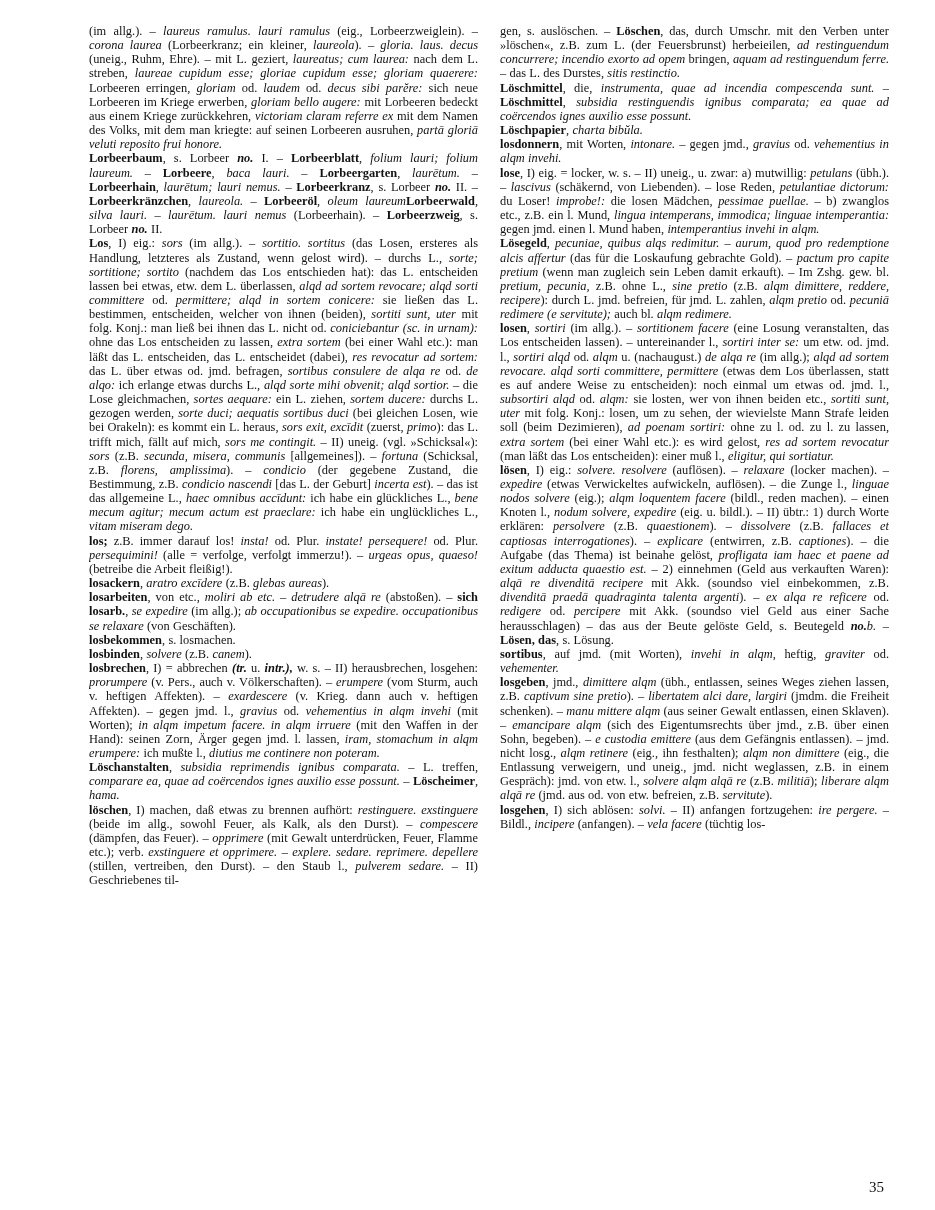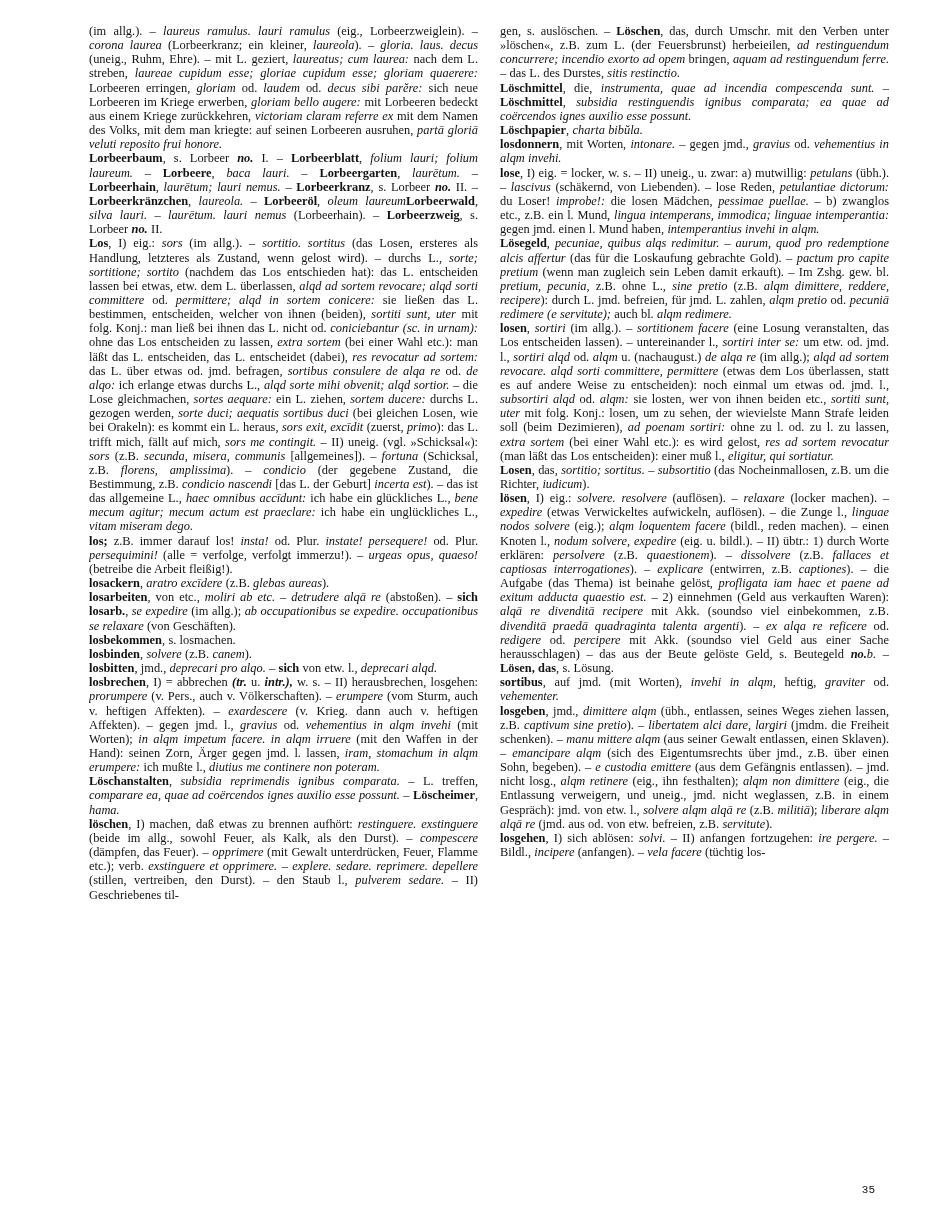--- a/index.html
+++ b/index.html
@@ -31,55 +31,52 @@
     font-size: 12.4px;
     line-height: 14.15px;
     word-spacing: 0.2px;
   }
   .r-n { font-style: normal; font-weight: normal; }
   .r-i { font-style: italic; }
   .r-b { font-weight: bold; }
   .r-bi { font-weight: bold; font-style: italic; }
   .page-number {
     position: absolute;
-    right: 60px;
+    right: 51px;
     bottom: 14px;
-    font-size: 11px;
+    font-size: 15px;
     color: #121212;
-    font-family: Liberation Mono, monospace;
   }
 </style>
 </head>
 <body>
 
 <div class="page">
   <div class="text-columns">
     <div class="col">
         <p class="entry"><span class="r-n">(im allg.). – </span><span class="r-i">laureus ramulus. lauri ramulus</span><span class="r-n"> (eig., Lorbeerzweiglein). – </span><span class="r-i">corona laurea</span><span class="r-n"> (Lorbeerkranz; ein kleiner, </span><span class="r-i">laureola</span><span class="r-n">). – </span><span class="r-i">gloria. laus. decus</span><span class="r-n"> (uneig., Ruhm, Ehre). – mit L. geziert, </span><span class="r-i">laureatus; cum laurea:</span><span class="r-n"> nach dem L. streben, </span><span class="r-i">laureae cupidum esse; gloriae cupidum esse; gloriam quaerere:</span><span class="r-n"> Lorbeeren erringen, </span><span class="r-i">gloriam</span><span class="r-n"> od. </span><span class="r-i">laudem</span><span class="r-n"> od. </span><span class="r-i">decus sibi parĕre:</span><span class="r-n"> sich neue Lorbeeren im Kriege erwerben, </span><span class="r-i">gloriam bello augere:</span><span class="r-n"> mit Lorbeeren bedeckt aus einem Kriege zurückkehren, </span><span class="r-i">victoriam claram referre ex</span><span class="r-n"> mit dem Namen des Volks, mit dem man kriegte: auf seinen Lorbeeren ausruhen, </span><span class="r-i">partā gloriā veluti reposito frui honore.</span></p>
         <p class="entry"><span class="r-b">Lorbeerbaum</span><span class="r-n">, s. Lorbeer </span><span class="r-bi">no.</span><span class="r-n"> I. – </span><span class="r-b">Lorbeerblatt</span><span class="r-n">, </span><span class="r-i">folium lauri; folium laureum.</span><span class="r-n"> – </span><span class="r-b">Lorbeere</span><span class="r-n">, </span><span class="r-i">baca lauri.</span><span class="r-n"> – </span><span class="r-b">Lorbeergarten</span><span class="r-n">, </span><span class="r-i">laurētum.</span><span class="r-n"> – </span><span class="r-b">Lorbeerhain</span><span class="r-n">, </span><span class="r-i">laurētum; lauri nemus.</span><span class="r-n"> – </span><span class="r-b">Lorbeerkranz</span><span class="r-n">, s. Lorbeer </span><span class="r-bi">no.</span><span class="r-n"> II. – </span><span class="r-b">Lorbeerkränzchen</span><span class="r-n">, </span><span class="r-i">laureola.</span><span class="r-n"> – </span><span class="r-b">Lorbeeröl</span><span class="r-n">, </span><span class="r-i">oleum laureum</span><span class="r-b">Lorbeerwald</span><span class="r-n">, </span><span class="r-i">silva lauri.</span><span class="r-n"> – </span><span class="r-i">laurētum. lauri nemus</span><span class="r-n"> (Lorbeerhain). – </span><span class="r-b">Lorbeerzweig</span><span class="r-n">, s. Lorbeer </span><span class="r-bi">no.</span><span class="r-n"> II.</span></p>
         <p class="entry"><span class="r-b">Los</span><span class="r-n">, I) eig.: </span><span class="r-i">sors</span><span class="r-n"> (im allg.). – </span><span class="r-i">sortitio. sortitus</span><span class="r-n"> (das Losen, ersteres als Handlung, letzteres als Zustand, wenn gelost wird). – durchs L., </span><span class="r-i">sorte; sortitione; sortito</span><span class="r-n"> (nachdem das Los entschieden hat): das L. entscheiden lassen bei etwas, etw. dem L. überlassen, </span><span class="r-i">alqd ad sortem revocare; alqd sorti committere</span><span class="r-n"> od. </span><span class="r-i">permittere; alqd in sortem conicere:</span><span class="r-n"> sie ließen das L. bestimmen, entscheiden, welcher von ihnen (beiden), </span><span class="r-i">sortiti sunt, uter</span><span class="r-n"> mit folg. Konj.: man ließ bei ihnen das L. nicht od. </span><span class="r-i">coniciebantur (sc. in urnam):</span><span class="r-n"> ohne das Los entscheiden zu lassen, </span><span class="r-i">extra sortem</span><span class="r-n"> (bei einer Wahl etc.): man läßt das L. entscheiden, das L. entscheidet (dabei), </span><span class="r-i">res revocatur ad sortem:</span><span class="r-n"> das L. über etwas od. jmd. befragen, </span><span class="r-i">sortibus consulere de alqa re</span><span class="r-n"> od. </span><span class="r-i">de alqo:</span><span class="r-n"> ich erlange etwas durchs L., </span><span class="r-i">alqd sorte mihi obvenit; alqd sortior.</span><span class="r-n"> – die Lose gleichmachen, </span><span class="r-i">sortes aequare:</span><span class="r-n"> ein L. ziehen, </span><span class="r-i">sortem ducere:</span><span class="r-n"> durchs L. gezogen werden, </span><span class="r-i">sorte duci; aequatis sortibus duci</span><span class="r-n"> (bei gleichen Losen, wie bei Orakeln): es kommt ein L. heraus, </span><span class="r-i">sors exit, excīdit</span><span class="r-n"> (zuerst, </span><span class="r-i">primo</span><span class="r-n">): das L. trifft mich, fällt auf mich, </span><span class="r-i">sors me contingit.</span><span class="r-n"> – II) uneig. (vgl. »Schicksal«): </span><span class="r-i">sors</span><span class="r-n"> (z.B. </span><span class="r-i">secunda, misera, communis</span><span class="r-n"> [allgemeines]). – </span><span class="r-i">fortuna</span><span class="r-n"> (Schicksal, z.B. </span><span class="r-i">florens, amplissima</span><span class="r-n">). – </span><span class="r-i">condicio</span><span class="r-n"> (der gegebene Zustand, die Bestimmung, z.B. </span><span class="r-i">condicio nascendi</span><span class="r-n"> [das L. der Geburt] </span><span class="r-i">incerta est</span><span class="r-n">). – das ist das allgemeine L., </span><span class="r-i">haec omnibus accīdunt:</span><span class="r-n"> ich habe ein glückliches L., </span><span class="r-i">bene mecum agitur; mecum actum est praeclare:</span><span class="r-n"> ich habe ein unglückliches L., </span><span class="r-i">vitam miseram dego.</span></p>
         <p class="entry"><span class="r-b">los;</span><span class="r-n"> z.B. immer darauf los! </span><span class="r-i">insta!</span><span class="r-n"> od. Plur. </span><span class="r-i">instate! persequere!</span><span class="r-n"> od. Plur. </span><span class="r-i">persequimini!</span><span class="r-n"> (alle = verfolge, verfolgt immerzu!). – </span><span class="r-i">urgeas opus, quaeso!</span><span class="r-n"> (betreibe die Arbeit fleißig!).</span></p>
         <p class="entry"><span class="r-b">losackern</span><span class="r-n">, </span><span class="r-i">aratro excīdere</span><span class="r-n"> (z.B. </span><span class="r-i">glebas aureas</span><span class="r-n">).</span></p>
         <p class="entry"><span class="r-b">losarbeiten</span><span class="r-n">, von etc., </span><span class="r-i">moliri ab etc.</span><span class="r-n"> – </span><span class="r-i">detrudere alqā re</span><span class="r-n"> (abstoßen). – </span><span class="r-b">sich losarb.</span><span class="r-n">, </span><span class="r-i">se expedire</span><span class="r-n"> (im allg.); </span><span class="r-i">ab occupationibus se expedire. occupationibus se relaxare</span><span class="r-n"> (von Geschäften).</span></p>
         <p class="entry"><span class="r-b">losbekommen</span><span class="r-n">, s. losmachen.</span></p>
         <p class="entry"><span class="r-b">losbinden</span><span class="r-n">, </span><span class="r-i">solvere</span><span class="r-n"> (z.B. </span><span class="r-i">canem</span><span class="r-n">).</span></p>
-        <p class="entry"><span class="r-b">losbitten</span><span class="r-n">, jmd., </span><span class="r-i">deprecari pro alqo.</span><span class="r-n"> – </span><span class="r-b">sich</span><span class="r-n"> von etw. l., </span><span class="r-i">deprecari alqd.</span></p>
         <p class="entry"><span class="r-b">losbrechen</span><span class="r-n">, I) = abbrechen </span><span class="r-bi">(tr.</span><span class="r-n"> u. </span><span class="r-bi">intr.),</span><span class="r-n"> w. s. – II) herausbrechen, losgehen: </span><span class="r-i">prorumpere</span><span class="r-n"> (v. Pers., auch v. Völkerschaften). – </span><span class="r-i">erumpere</span><span class="r-n"> (vom Sturm, auch v. heftigen Affekten). – </span><span class="r-i">exardescere</span><span class="r-n"> (v. Krieg. dann auch v. heftigen Affekten). – gegen jmd. l., </span><span class="r-i">gravius</span><span class="r-n"> od. </span><span class="r-i">vehementius in alqm invehi</span><span class="r-n"> (mit Worten); </span><span class="r-i">in alqm impetum facere. in alqm irruere</span><span class="r-n"> (mit den Waffen in der Hand): seinen Zorn, Ärger gegen jmd. l. lassen, </span><span class="r-i">iram, stomachum in alqm erumpere:</span><span class="r-n"> ich mußte l., </span><span class="r-i">diutius me continere non poteram.</span></p>
         <p class="entry"><span class="r-b">Löschanstalten</span><span class="r-n">, </span><span class="r-i">subsidia reprimendis ignibus comparata.</span><span class="r-n"> – L. treffen, </span><span class="r-i">comparare ea, quae ad coërcendos ignes auxilio esse possunt.</span><span class="r-n"> – </span><span class="r-b">Löscheimer</span><span class="r-n">, </span><span class="r-i">hama.</span></p>
         <p class="entry"><span class="r-b">löschen</span><span class="r-n">, I) machen, daß etwas zu brennen aufhört: </span><span class="r-i">restinguere. exstinguere</span><span class="r-n"> (beide im allg., sowohl Feuer, als Kalk, als den Durst). – </span><span class="r-i">compescere</span><span class="r-n"> (dämpfen, das Feuer). – </span><span class="r-i">opprimere</span><span class="r-n"> (mit Gewalt unterdrücken, Feuer, Flamme etc.); verb. </span><span class="r-i">exstinguere et opprimere.</span><span class="r-n"> – </span><span class="r-i">explere. sedare. reprimere. depellere</span><span class="r-n"> (stillen, vertreiben, den Durst). – den Staub l., </span><span class="r-i">pulverem sedare.</span><span class="r-n"> – II) Geschriebenes til-</span></p>
       </div>
     <div class="col">
         <p class="entry"><span class="r-n">gen, s. auslöschen. – </span><span class="r-b">Löschen</span><span class="r-n">, das, durch Umschr. mit den Verben unter »löschen«, z.B. zum L. (der Feuersbrunst) herbeieilen, </span><span class="r-i">ad restinguendum concurrere; incendio exorto ad opem</span><span class="r-n"> bringen, </span><span class="r-i">aquam ad restinguendum ferre.</span><span class="r-n"> – das L. des Durstes, </span><span class="r-i">sitis restinctio.</span></p>
         <p class="entry"><span class="r-b">Löschmittel</span><span class="r-n">, die, </span><span class="r-i">instrumenta, quae ad incendia compescenda sunt.</span><span class="r-n"> – </span><span class="r-b">Löschmittel</span><span class="r-n">, </span><span class="r-i">subsidia restinguendis ignibus comparata; ea quae ad coërcendos ignes auxilio esse possunt.</span></p>
         <p class="entry"><span class="r-b">Löschpapier</span><span class="r-n">, </span><span class="r-i">charta bibŭla.</span></p>
         <p class="entry"><span class="r-b">losdonnern</span><span class="r-n">, mit Worten, </span><span class="r-i">intonare.</span><span class="r-n"> – gegen jmd., </span><span class="r-i">gravius</span><span class="r-n"> od. </span><span class="r-i">vehementius in alqm invehi.</span></p>
         <p class="entry"><span class="r-b">lose</span><span class="r-n">, I) eig. = locker, w. s. – II) uneig., u. zwar: a) mutwillig: </span><span class="r-i">petulans</span><span class="r-n"> (übh.). – </span><span class="r-i">lascivus</span><span class="r-n"> (schäkernd, von Liebenden). – lose Reden, </span><span class="r-i">petulantiae dictorum:</span><span class="r-n"> du Loser! </span><span class="r-i">improbe!:</span><span class="r-n"> die losen Mädchen, </span><span class="r-i">pessimae puellae.</span><span class="r-n"> – b) zwanglos etc., z.B. ein l. Mund, </span><span class="r-i">lingua intemperans, immodica; linguae intemperantia:</span><span class="r-n"> gegen jmd. einen l. Mund haben, </span><span class="r-i">intemperantius invehi in alqm.</span></p>
         <p class="entry"><span class="r-b">Lösegeld</span><span class="r-n">, </span><span class="r-i">pecuniae, quibus alqs redimitur.</span><span class="r-n"> – </span><span class="r-i">aurum, quod pro redemptione alcis affertur</span><span class="r-n"> (das für die Loskaufung gebrachte Gold). – </span><span class="r-i">pactum pro capite pretium</span><span class="r-n"> (wenn man zugleich sein Leben damit erkauft). – Im Zshg. gew. bl. </span><span class="r-i">pretium, pecunia,</span><span class="r-n"> z.B. ohne L., </span><span class="r-i">sine pretio</span><span class="r-n"> (z.B. </span><span class="r-i">alqm dimittere, reddere, recipere</span><span class="r-n">): durch L. jmd. befreien, für jmd. L. zahlen, </span><span class="r-i">alqm pretio</span><span class="r-n"> od. </span><span class="r-i">pecuniā redimere (e servitute);</span><span class="r-n"> auch bl. </span><span class="r-i">alqm redimere.</span></p>
         <p class="entry"><span class="r-b">losen</span><span class="r-n">, </span><span class="r-i">sortiri</span><span class="r-n"> (im allg.). – </span><span class="r-i">sortitionem facere</span><span class="r-n"> (eine Losung veranstalten, das Los entscheiden lassen). – untereinander l., </span><span class="r-i">sortiri inter se:</span><span class="r-n"> um etw. od. jmd. l., </span><span class="r-i">sortiri alqd</span><span class="r-n"> od. </span><span class="r-i">alqm</span><span class="r-n"> u. (nachaugust.) </span><span class="r-i">de alqa re</span><span class="r-n"> (im allg.); </span><span class="r-i">alqd ad sortem revocare. alqd sorti committere, permittere</span><span class="r-n"> (etwas dem Los überlassen, statt es auf andere Weise zu entscheiden): noch einmal um etwas od. jmd. l., </span><span class="r-i">subsortiri alqd</span><span class="r-n"> od. </span><span class="r-i">alqm:</span><span class="r-n"> sie losten, wer von ihnen beiden etc., </span><span class="r-i">sortiti sunt, uter</span><span class="r-n"> mit folg. Konj.: losen, um zu sehen, der wievielste Mann Strafe leiden soll (beim Dezimieren), </span><span class="r-i">ad poenam sortiri:</span><span class="r-n"> ohne zu l. od. zu l. zu lassen, </span><span class="r-i">extra sortem</span><span class="r-n"> (bei einer Wahl etc.): es wird gelost, </span><span class="r-i">res ad sortem revocatur</span><span class="r-n"> (man läßt das Los entscheiden): einer muß l., </span><span class="r-i">eligitur, qui sortiatur.</span></p>
-        <p class="entry"><span class="r-b">Losen</span><span class="r-n">, das, </span><span class="r-i">sortitio; sortitus.</span><span class="r-n"> – </span><span class="r-i">subsortitio</span><span class="r-n"> (das Nocheinmallosen, z.B. um die Richter, </span><span class="r-i">iudicum</span><span class="r-n">).</span></p>
         <p class="entry"><span class="r-b">lösen</span><span class="r-n">, I) eig.: </span><span class="r-i">solvere. resolvere</span><span class="r-n"> (auflösen). – </span><span class="r-i">relaxare</span><span class="r-n"> (locker machen). – </span><span class="r-i">expedire</span><span class="r-n"> (etwas Verwickeltes aufwickeln, auflösen). – die Zunge l., </span><span class="r-i">linguae nodos solvere</span><span class="r-n"> (eig.); </span><span class="r-i">alqm loquentem facere</span><span class="r-n"> (bildl., reden machen). – einen Knoten l., </span><span class="r-i">nodum solvere, expedire</span><span class="r-n"> (eig. u. bildl.). – II) übtr.: 1) durch Worte erklären: </span><span class="r-i">persolvere</span><span class="r-n"> (z.B. </span><span class="r-i">quaestionem</span><span class="r-n">). – </span><span class="r-i">dissolvere</span><span class="r-n"> (z.B. </span><span class="r-i">fallaces et captiosas interrogationes</span><span class="r-n">). – </span><span class="r-i">explicare</span><span class="r-n"> (entwirren, z.B. </span><span class="r-i">captiones</span><span class="r-n">). – die Aufgabe (das Thema) ist beinahe gelöst, </span><span class="r-i">profligata iam haec et paene ad exitum adducta quaestio est.</span><span class="r-n"> – 2) einnehmen (Geld aus verkauften Waren): </span><span class="r-i">alqā re divenditā recipere</span><span class="r-n"> mit Akk. (soundso viel einbekommen, z.B. </span><span class="r-i">divenditā praedā quadraginta talenta argenti</span><span class="r-n">). – </span><span class="r-i">ex alqa re reficere</span><span class="r-n"> od. </span><span class="r-i">redigere</span><span class="r-n"> od. </span><span class="r-i">percipere</span><span class="r-n"> mit Akk. (soundso viel Geld aus einer Sache herausschlagen) – das aus der Beute gelöste Geld, s. Beutegeld </span><span class="r-bi">no.</span><span class="r-i">b.</span><span class="r-n"> – </span><span class="r-b">Lösen, das</span><span class="r-n">, s. Lösung.</span></p>
         <p class="entry"><span class="r-b">sortibus</span><span class="r-n">, auf jmd. (mit Worten), </span><span class="r-i">invehi in alqm,</span><span class="r-n"> heftig, </span><span class="r-i">graviter</span><span class="r-n"> od. </span><span class="r-i">vehementer.</span></p>
         <p class="entry"><span class="r-b">losgeben</span><span class="r-n">, jmd., </span><span class="r-i">dimittere alqm</span><span class="r-n"> (übh., entlassen, seines Weges ziehen lassen, z.B. </span><span class="r-i">captivum sine pretio</span><span class="r-n">). – </span><span class="r-i">libertatem alci dare, largiri</span><span class="r-n"> (jmdm. die Freiheit schenken). – </span><span class="r-i">manu mittere alqm</span><span class="r-n"> (aus seiner Gewalt entlassen, einen Sklaven). – </span><span class="r-i">emancipare alqm</span><span class="r-n"> (sich des Eigentumsrechts über jmd., z.B. über einen Sohn, begeben). – </span><span class="r-i">e custodia emittere</span><span class="r-n"> (aus dem Gefängnis entlassen). – jmd. nicht losg., </span><span class="r-i">alqm retinere</span><span class="r-n"> (eig., ihn festhalten); </span><span class="r-i">alqm non dimittere</span><span class="r-n"> (eig., die Entlassung verweigern, und uneig., jmd. nicht weglassen, z.B. in einem Gespräch): jmd. von etw. l., </span><span class="r-i">solvere alqm alqā re</span><span class="r-n"> (z.B. </span><span class="r-i">militiā</span><span class="r-n">); </span><span class="r-i">liberare alqm alqā re</span><span class="r-n"> (jmd. aus od. von etw. befreien, z.B. </span><span class="r-i">servitute</span><span class="r-n">).</span></p>
         <p class="entry"><span class="r-b">losgehen</span><span class="r-n">, I) sich ablösen: </span><span class="r-i">solvi.</span><span class="r-n"> – II) anfangen fortzugehen: </span><span class="r-i">ire pergere.</span><span class="r-n"> – Bildl., </span><span class="r-i">incipere</span><span class="r-n"> (anfangen). – </span><span class="r-i">vela facere</span><span class="r-n"> (tüchtig los-</span></p>
       </div>
   </div>
   <div class="page-number">35</div>
 </div>
 
 </body></html>

